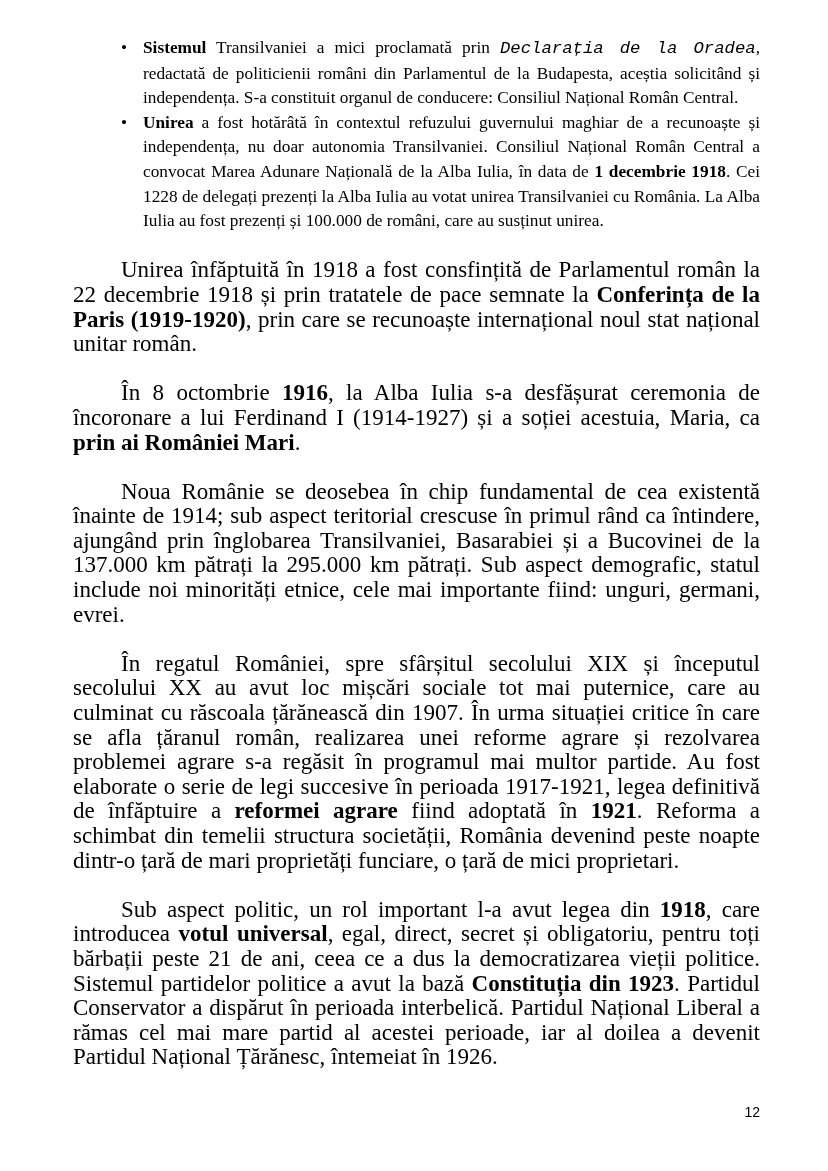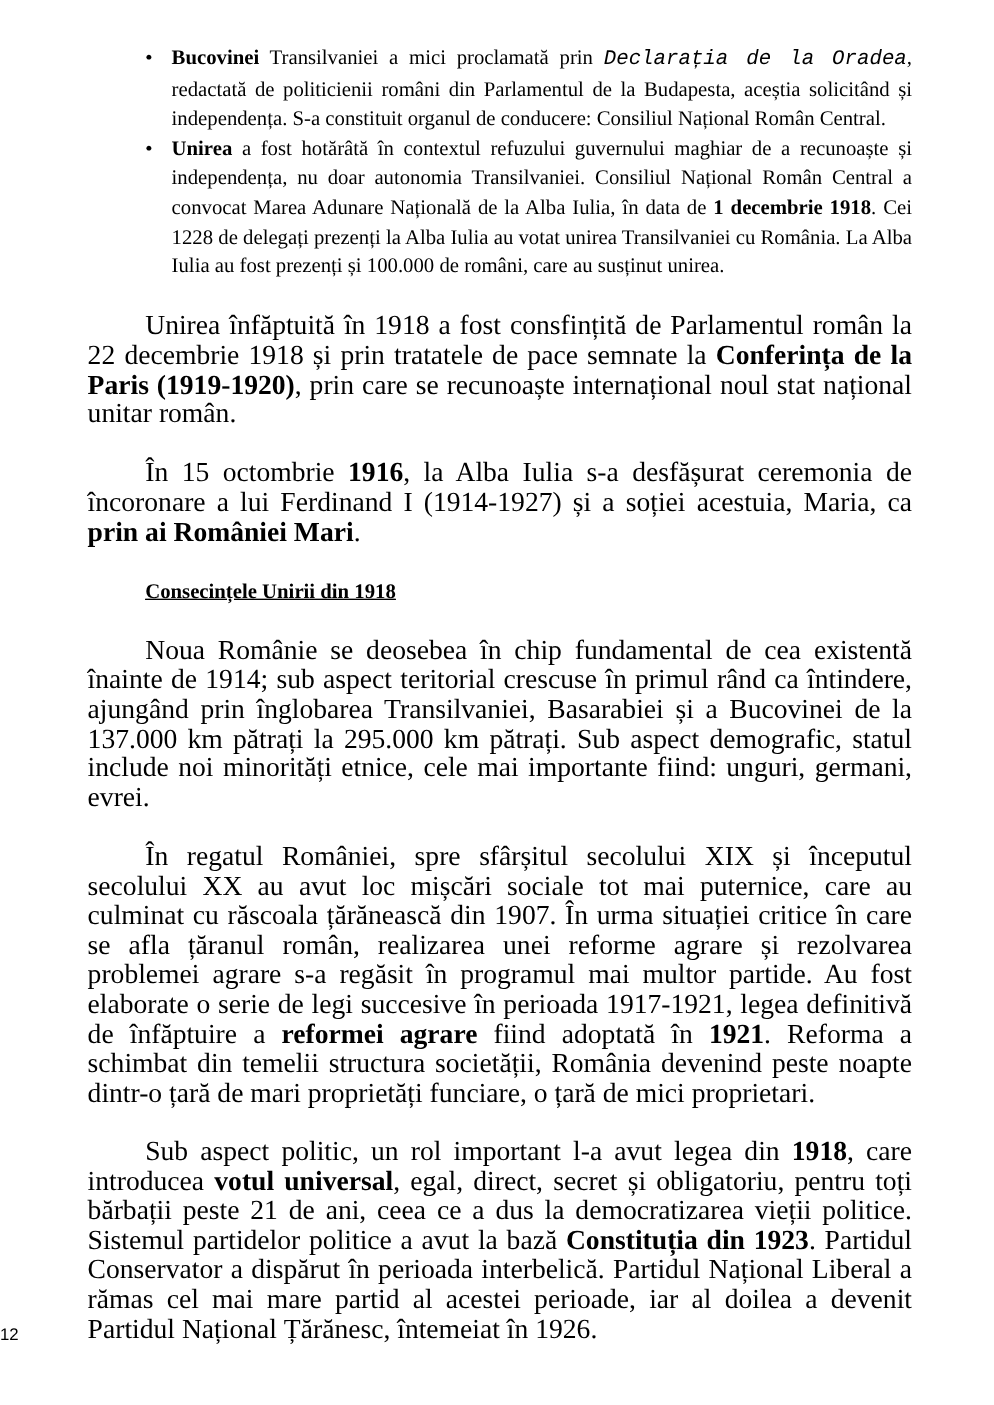--- a/index.html
+++ b/index.html
@@ -69,42 +69,42 @@
   .heading span.htext {
     text-decoration: underline;
   }
   b, strong { font-weight: bold; }
   i, em { font-style: italic; font-family: Liberation Mono, monospace; }
   .page-number {
     position: absolute;
     left: 0;
     top: 1104px;
     width: 760px;
+    text-align: right;
     font-family: "Liberation Sans", sans-serif;
     font-size: 14px;
     color: #000000;
   }
 </style>
 </head>
 <body>
 
 <div class="page">
   <div class="content">
 
     <ul class="bullet-list" id="bullet-list">
-        <li class="bullet-item"><span class="bullet-glyph">•</span><b>Bucovinei</b><span> Transilvaniei a mici proclamată prin </span><i>Declarația de la Oradea</i><span>, redactată de politicienii români din Parlamentul de la Budapesta, aceștia solicitând și independența. S-a constituit organul de conducere: Consiliul Național Român Central.</span></li>
+        <li class="bullet-item"><span class="bullet-glyph">•</span><b>Sistemul</b><span> Transilvaniei a mici proclamată prin </span><i>Declarația de la Oradea</i><span>, redactată de politicienii români din Parlamentul de la Budapesta, aceștia solicitând și independența. S-a constituit organul de conducere: Consiliul Național Român Central.</span></li>
         <li class="bullet-item"><span class="bullet-glyph">•</span><b>Unirea</b><span> a fost hotărâtă în contextul refuzului guvernului maghiar de a recunoaște și independența, nu doar autonomia Transilvaniei. Consiliul Național Român Central a convocat Marea Adunare Națională de la Alba Iulia, în data de </span><b>1 decembrie 1918</b><span>. Cei 1228 de delegați prezenți la Alba Iulia au votat unirea Transilvaniei cu România. La Alba Iulia au fost prezenți și 100.000 de români, care au susținut unirea.</span></li>
       </ul>
 
     <div id="paragraphs-top">
         <p class="para gap-before"><span>Unirea înfăptuită în 1918 a fost consfințită de Parlamentul român la 22 decembrie 1918 și prin tratatele de pace semnate la </span><b>Conferința de la Paris (1919-1920)</b><span>, prin care se recunoaște internațional noul stat național unitar român.</span></p>
-        <p class="para gap-before"><span>În 15 octombrie </span><b>1916</b><span>, la Alba Iulia s-a desfășurat ceremonia de încoronare a lui Ferdinand I (1914-1927) și a soției acestuia, Maria, ca </span><b>prin ai României Mari</b><span>.</span></p>
+        <p class="para gap-before"><span>În 8 octombrie </span><b>1916</b><span>, la Alba Iulia s-a desfășurat ceremonia de încoronare a lui Ferdinand I (1914-1927) și a soției acestuia, Maria, ca </span><b>prin ai României Mari</b><span>.</span></p>
       </div>
 
-    <p class="heading"><span class="htext">Consecințele Unirii din 1918</span></p>
 
     <div id="paragraphs-bottom">
         <p class="para gap-before"><span>Noua Românie se deosebea în chip fundamental de cea existentă înainte de 1914; sub aspect teritorial crescuse în primul rând ca întindere, ajungând prin înglobarea Transilvaniei, Basarabiei și a Bucovinei de la 137.000 km pătrați la 295.000 km pătrați. Sub aspect demografic, statul include noi minorități etnice, cele mai importante fiind: unguri, germani, evrei.</span></p>
         <p class="para gap-before"><span>În regatul României, spre sfârșitul secolului XIX și începutul secolului XX au avut loc mișcări sociale tot mai puternice, care au culminat cu răscoala țărănească din 1907. În urma situației critice în care se afla țăranul român, realizarea unei reforme agrare și rezolvarea problemei agrare s-a regăsit în programul mai multor partide. Au fost elaborate o serie de legi succesive în perioada 1917-1921, legea definitivă de înfăptuire a </span><b>reformei agrare</b><span> fiind adoptată în </span><b>1921</b><span>. Reforma a schimbat din temelii structura societății, România devenind peste noapte dintr-o țară de mari proprietăți funciare, o țară de mici proprietari.</span></p>
         <p class="para gap-before"><span>Sub aspect politic, un rol important l-a avut legea din </span><b>1918</b><span>, care introducea </span><b>votul universal</b><span>, egal, direct, secret și obligatoriu, pentru toți bărbații peste 21 de ani, ceea ce a dus la democratizarea vieții politice. Sistemul partidelor politice a avut la bază </span><b>Constituția din 1923</b><span>. Partidul Conservator a dispărut în perioada interbelică. Partidul Național Liberal a rămas cel mai mare partid al acestei perioade, iar al doilea a devenit Partidul Național Țărănesc, întemeiat în 1926.</span></p>
       </div>
 
   </div>
 
   <div class="page-number">12</div>

